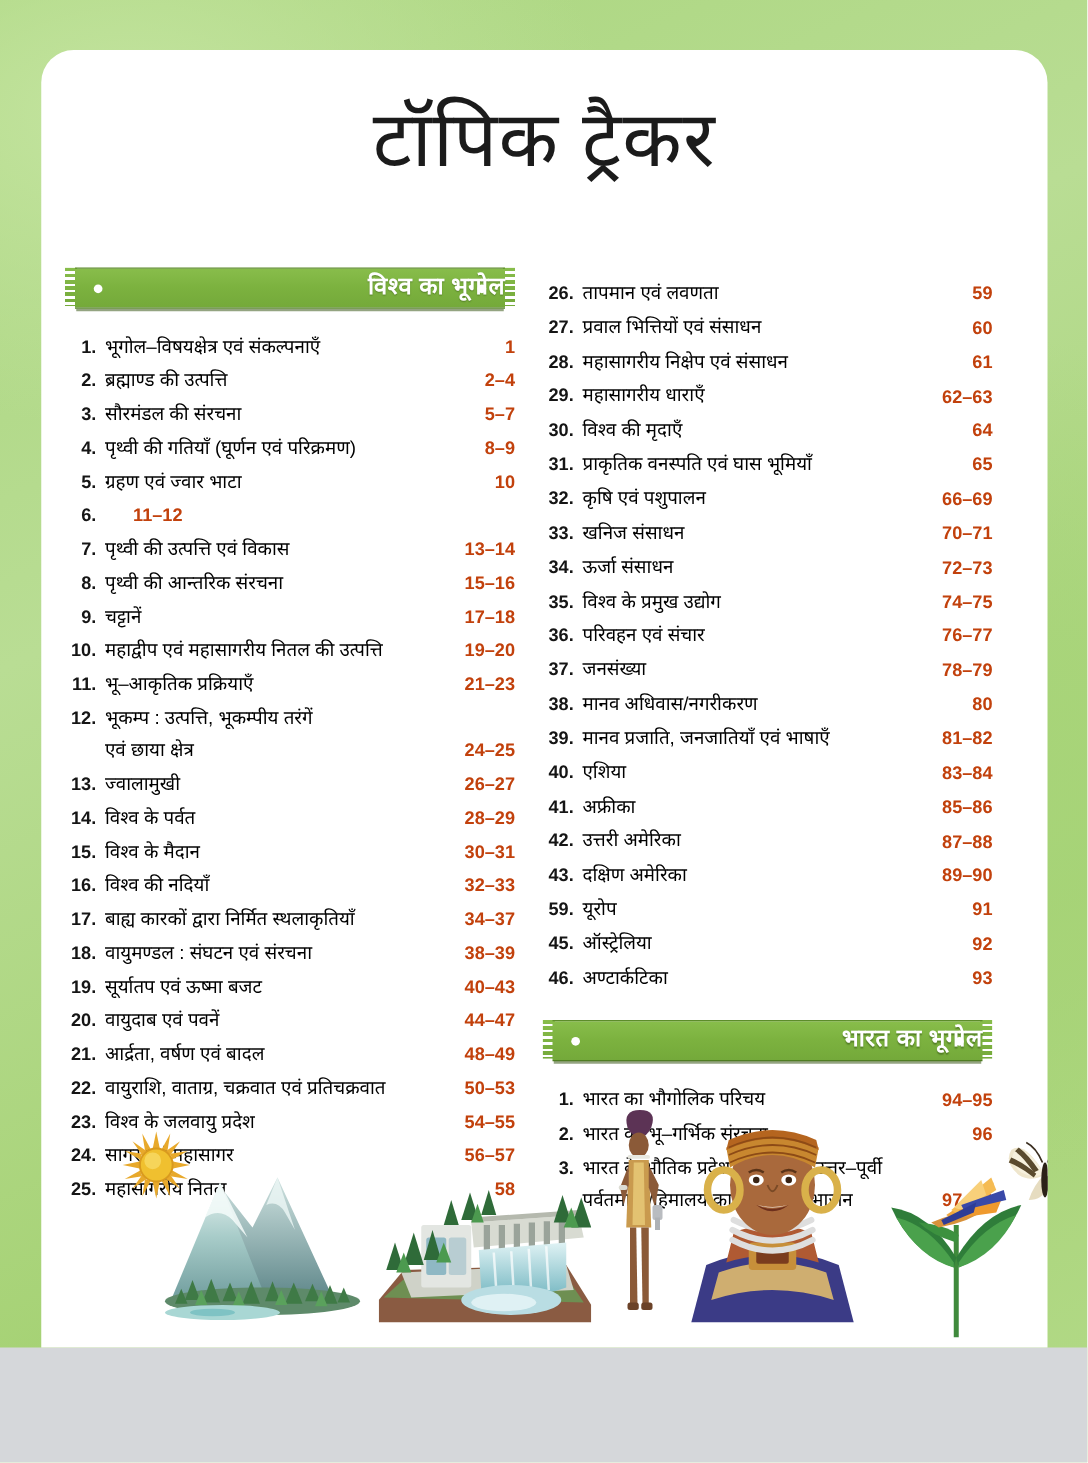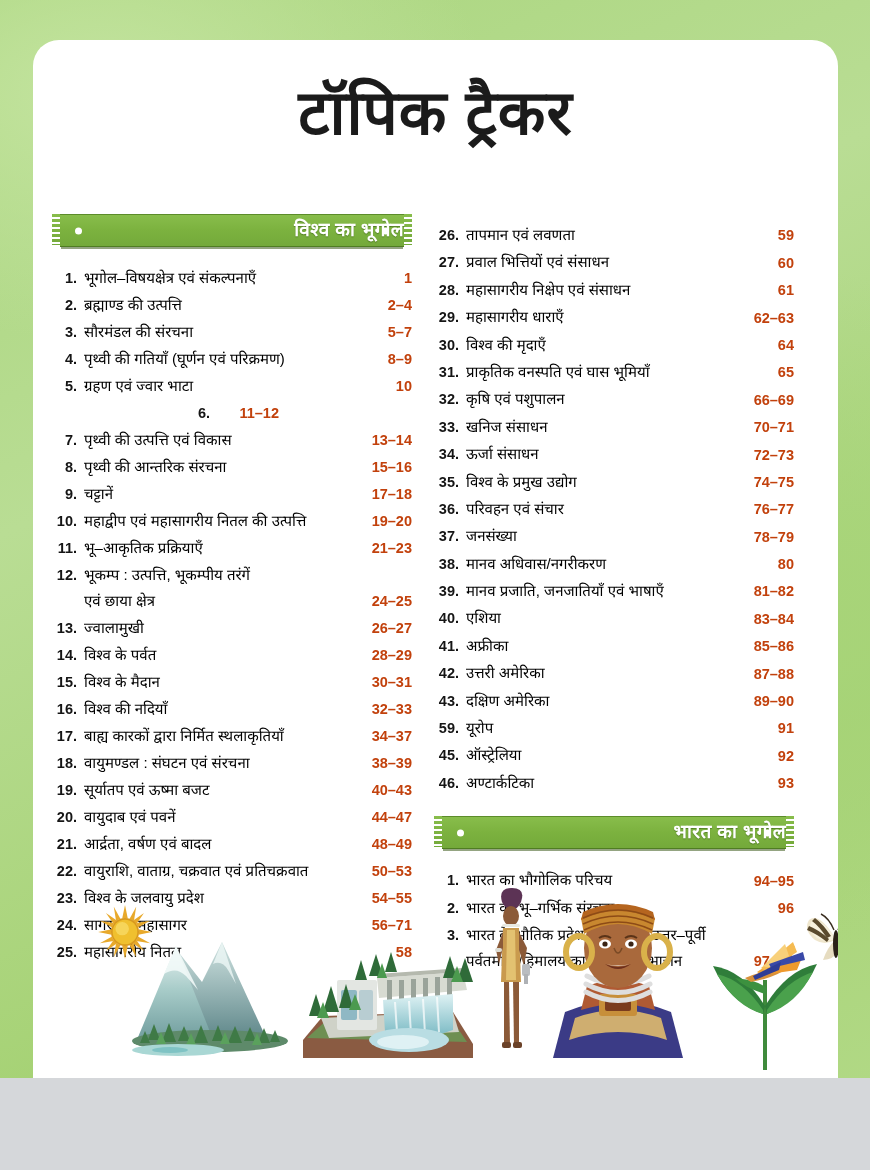--- a/index.html
+++ b/index.html
@@ -26,21 +26,21 @@
     position:absolute;left:33px;top:40px;width:805px;height:1038px;
     background:#ffffff;
     border-radius:26px 26px 0 0;
     overflow:hidden;
   }
   
   #title{
     position:absolute;left:0;right:0;top:42px;
     text-align:center;
     font-family:"Liberation Sans","DejaVu Sans",sans-serif;
-    font-size:62px;font-weight:bold;color:#1b1b1b;
+    font-size:62px;font-weight:normal;color:#1b1b1b;
     letter-spacing:1px;line-height:1;
     white-space:nowrap;
   }
   
   .column{position:absolute;top:174px;width:360px;}
   #col-left{left:19px;}
   #col-right{left:401px;top:182px;}
 
   
   .banner-wrap{position:relative;height:40px;margin-bottom:11px;}
@@ -78,21 +78,20 @@
     -webkit-mask-image:repeating-linear-gradient(180deg,#000 0 3px,transparent 3px 5px);
     mask-image:repeating-linear-gradient(180deg,#000 0 3px,transparent 3px 5px);}
 
   
   .toc{list-style:none;margin:0;padding:0;}
   .toc-row{
     display:flex;align-items:flex-start;
     padding:0 0 0 0;
     margin-bottom:1px;
     min-height:26px;
-    justify-content:center;
   }
   .toc-num{
     width:32px;flex:0 0 32px;text-align:right;
     font-size:14.5px;font-weight:bold;color:#151515;
     padding-right:7px;box-sizing:border-box;
     line-height:26px;
   }
   .toc-title{
     flex:1 1 auto;
     font-size:15px;color:#000000;
@@ -264,21 +263,21 @@
             <span class="toc-page">50–53</span>
           </li>
           <li class="toc-row">
             <span class="toc-num">23.</span>
             <span class="toc-title">विश्व के जलवायु प्रदेश</span>
             <span class="toc-page">54–55</span>
           </li>
           <li class="toc-row">
             <span class="toc-num">24.</span>
             <span class="toc-title">सागर एवं महासागर</span>
-            <span class="toc-page">56–71</span>
+            <span class="toc-page">56–57</span>
           </li>
           <li class="toc-row">
             <span class="toc-num">25.</span>
             <span class="toc-title">महासागरीय नितल</span>
             <span class="toc-page">58</span>
           </li>
         </ul>
     </div>
 
     <div class="column" id="col-right">

